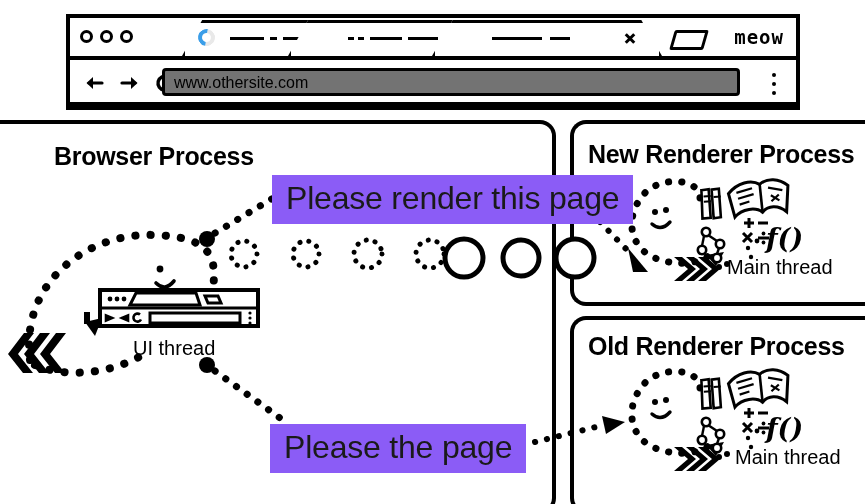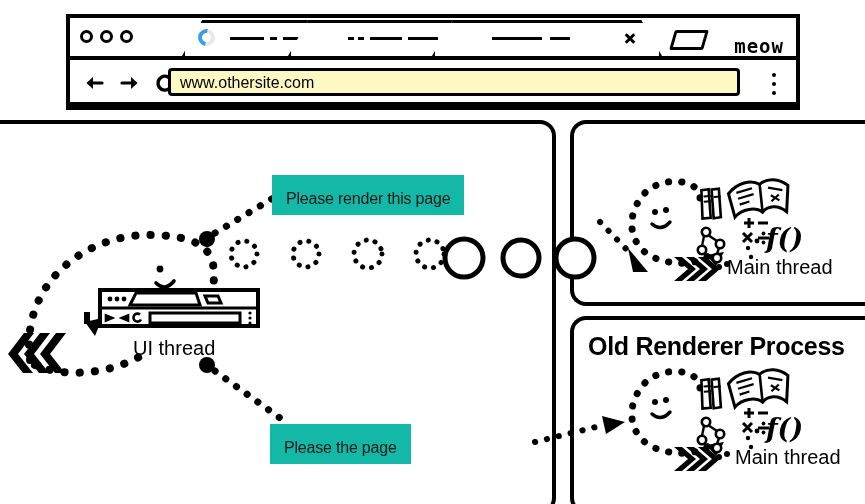--- a/index.html
+++ b/index.html
@@ -27,49 +27,49 @@
       transform:rotate(-35deg);box-sizing:border-box;}
   .dashline{position:absolute;height:3px;background:#000;}
   .tabx{position:absolute;width:12px;height:12px;}
   .tabx:before,.tabx:after{content:"";position:absolute;left:0;top:4.5px;
       width:12px;height:3px;background:#000;}
   .tabx:before{transform:rotate(45deg);} .tabx:after{transform:rotate(-45deg);}
   #newtab{position:absolute;left:602px;top:12px;width:34px;height:20px;
       border:3.5px solid #000;box-sizing:border-box;
       transform:skewX(-16deg);border-radius:2px;}
   #meow{position:absolute;right:12px;top:8px;font-size:19px;font-weight:700;
-      letter-spacing:1px;font-family:"DejaVu Sans Mono",monospace;margin-top:9px;}
+      letter-spacing:1px;font-family:"DejaVu Sans Mono",monospace;}
   #urlbar-row{position:absolute;left:0;top:42px;width:100%;height:46px;
       box-sizing:border-box;border-bottom:4px solid #000;}
   .navicon{position:absolute;top:13px;width:20px;height:20px;}
-  #addressbox{position:absolute;left:98px;top:8px;right:56px;height:28px;
+  #addressbox{position:absolute;left:92px;top:8px;right:56px;height:28px;
       border:3.5px solid #000;border-radius:4px;box-sizing:border-box;
-      background:#fef9c3;}
+      background:#737373;}
   #urltext{position:absolute;left:9px;top:3px;font-size:16px;font-weight:500;}
   #kebab{position:absolute;right:20px;top:13px;}
   .kdot{width:4px;height:4px;background:#000;border-radius:50%;margin-bottom:5px;}
 
   
   .panel{position:absolute;border:4.5px solid #000;box-sizing:border-box;
       background:#fff;}
   #panel-browser{left:-10px;top:120px;width:566px;height:394px;
       border-radius:0 16px 16px 0;border-left:none;}
   #panel-new{left:570px;top:120px;width:306px;height:186px;
       border-radius:16px 0 0 16px;border-right:none;}
   #panel-old{left:570px;top:316px;width:306px;height:198px;
       border-radius:16px 0 0 16px;border-right:none;}
   .panel-title{position:absolute;font-size:25px;font-weight:700;
       letter-spacing:-.3px;}
   #title-browser{left:54px;top:142px;}
   #title-new{left:588px;top:140px;}
   #title-old{left:588px;top:332px;text-align:right;}
 
   
-  .msglabel{position:absolute;background:#14b8a6;color:#1a1a1a;
-      font-size:16px;padding:15px 14px 7px 14px;white-space:nowrap;
+  .msglabel{position:absolute;background:#8b5cf6;color:#1a1a1a;
+      font-size:32px;padding:5px 14px 7px 14px;white-space:nowrap;
       letter-spacing:-.2px;}
   #msg-render{left:272px;top:175px;}
   #msg-unload{left:270px;top:424px;}
 
   
   .smalllabel{position:absolute;font-size:20px;font-weight:500;}
   #lbl-ui{left:133px;top:337px;}
   #lbl-main-new{left:727px;top:256px;}
   #lbl-main-old{left:735px;top:446px;}
 
@@ -156,20 +156,22 @@
         <div class="kdot"></div>
         <div class="kdot"></div>
       </div>
     </div>
   </div>
 
   <div class="panel" id="panel-browser"></div>
   <div class="panel" id="panel-new"></div>
   <div class="panel" id="panel-old"></div>
 
+  <div class="panel-title" id="title-browser">Browser Process</div>
+  <div class="panel-title" id="title-new">New Renderer Process</div>
   <div class="panel-title" id="title-old">Old Renderer Process</div>
 
   <svg id="vec" viewBox="0 0 865 504">
     <defs>
       <g id="faceG">
         <circle cx="0" cy="0" r="3.2" fill="#000"></circle>
       </g>
     </defs>
 
     <g>

